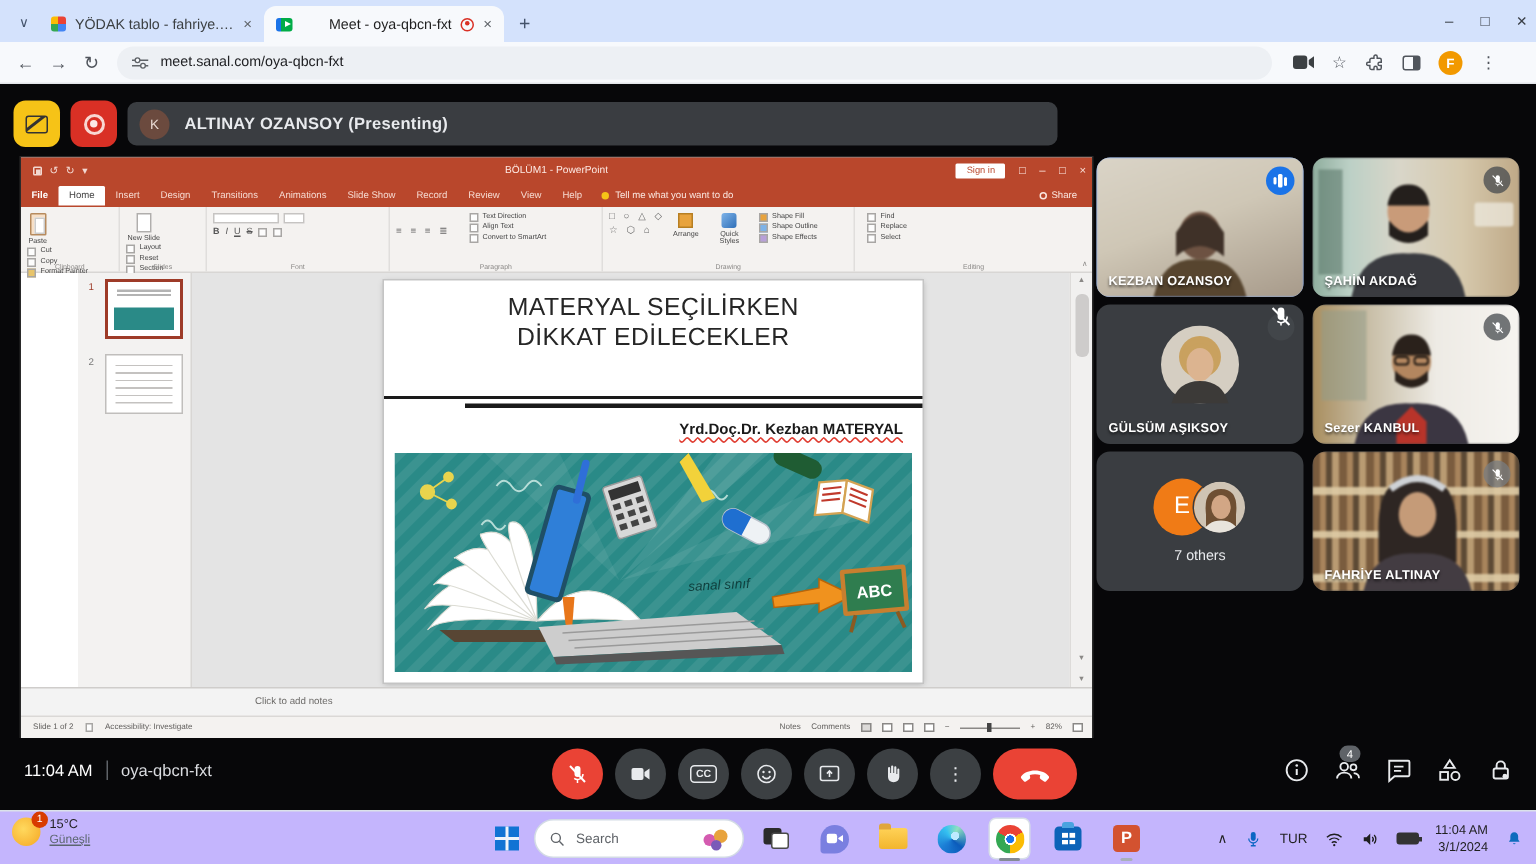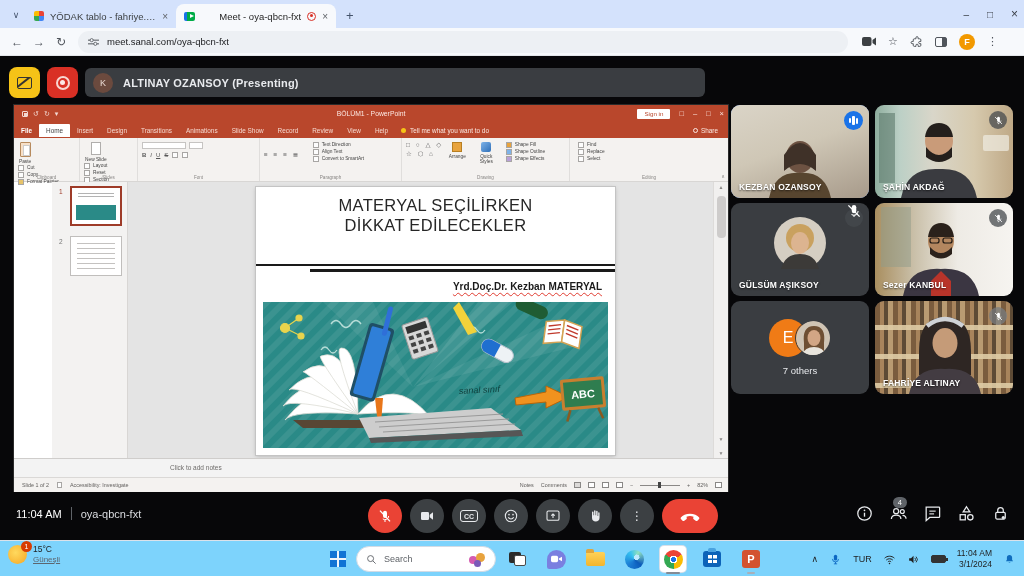--- a/index.html
+++ b/index.html
@@ -177,21 +177,21 @@
   .cbtn svg{width:16px;height:16px;}
   .cbtn .cc{border:1.6px solid #e8eaed;border-radius:3px;font-size:7px;color:#e8eaed;padding:1.5px 2.5px;font-weight:700;}
   .cbtn .dots{color:#e8eaed;font-size:12px;letter-spacing:0;}
   .endcall{width:56px;height:34px;border-radius:17px;background:#ea4335;display:flex;align-items:center;justify-content:center;}
   .mf-right{position:absolute;right:14px;top:12px;display:flex;gap:15px;align-items:center;}
   .mf-right svg{width:19px;height:19px;}
   .count-badge{position:absolute;right:103px;top:-7px;background:#5f6368;color:#fff;font-size:7.5px;
      padding:1px 5px;border-radius:7px;}
 
   
-  .taskbar{position:absolute;left:0;top:540px;width:1024px;height:36px;background:#7dd3fc;border-top:1px solid #dbe2ea;}
+  .taskbar{position:absolute;left:0;top:540px;width:1024px;height:36px;background:#c4b5fd;border-top:1px solid #dbe2ea;}
   .weather{position:absolute;left:8px;top:3px;display:flex;gap:6px;align-items:center;}
   .sun{width:19px;height:19px;border-radius:50%;background:radial-gradient(circle at 40% 40%,#ffd95e,#f5a623);position:relative;}
   .wbadge{position:absolute;right:-5px;top:-4px;width:11px;height:11px;border-radius:50%;background:#d83b01;color:#fff;
      font-size:7px;display:flex;align-items:center;justify-content:center;}
   .wtext{font-size:8.5px;color:#1f1f1f;line-height:1.25;}
   .wtext .desc{color:#5c6670;font-size:8px;text-decoration:underline;}
   .winlogo{position:absolute;left:330px;top:10px;width:16px;height:16px;
      background:conic-gradient(#1173d4 0 100%);-webkit-mask:none;}
   .winlogo:before{content:"";position:absolute;inset:0;background:
      linear-gradient(#eff4fa,#eff4fa) 50% 0/2px 100% no-repeat,

